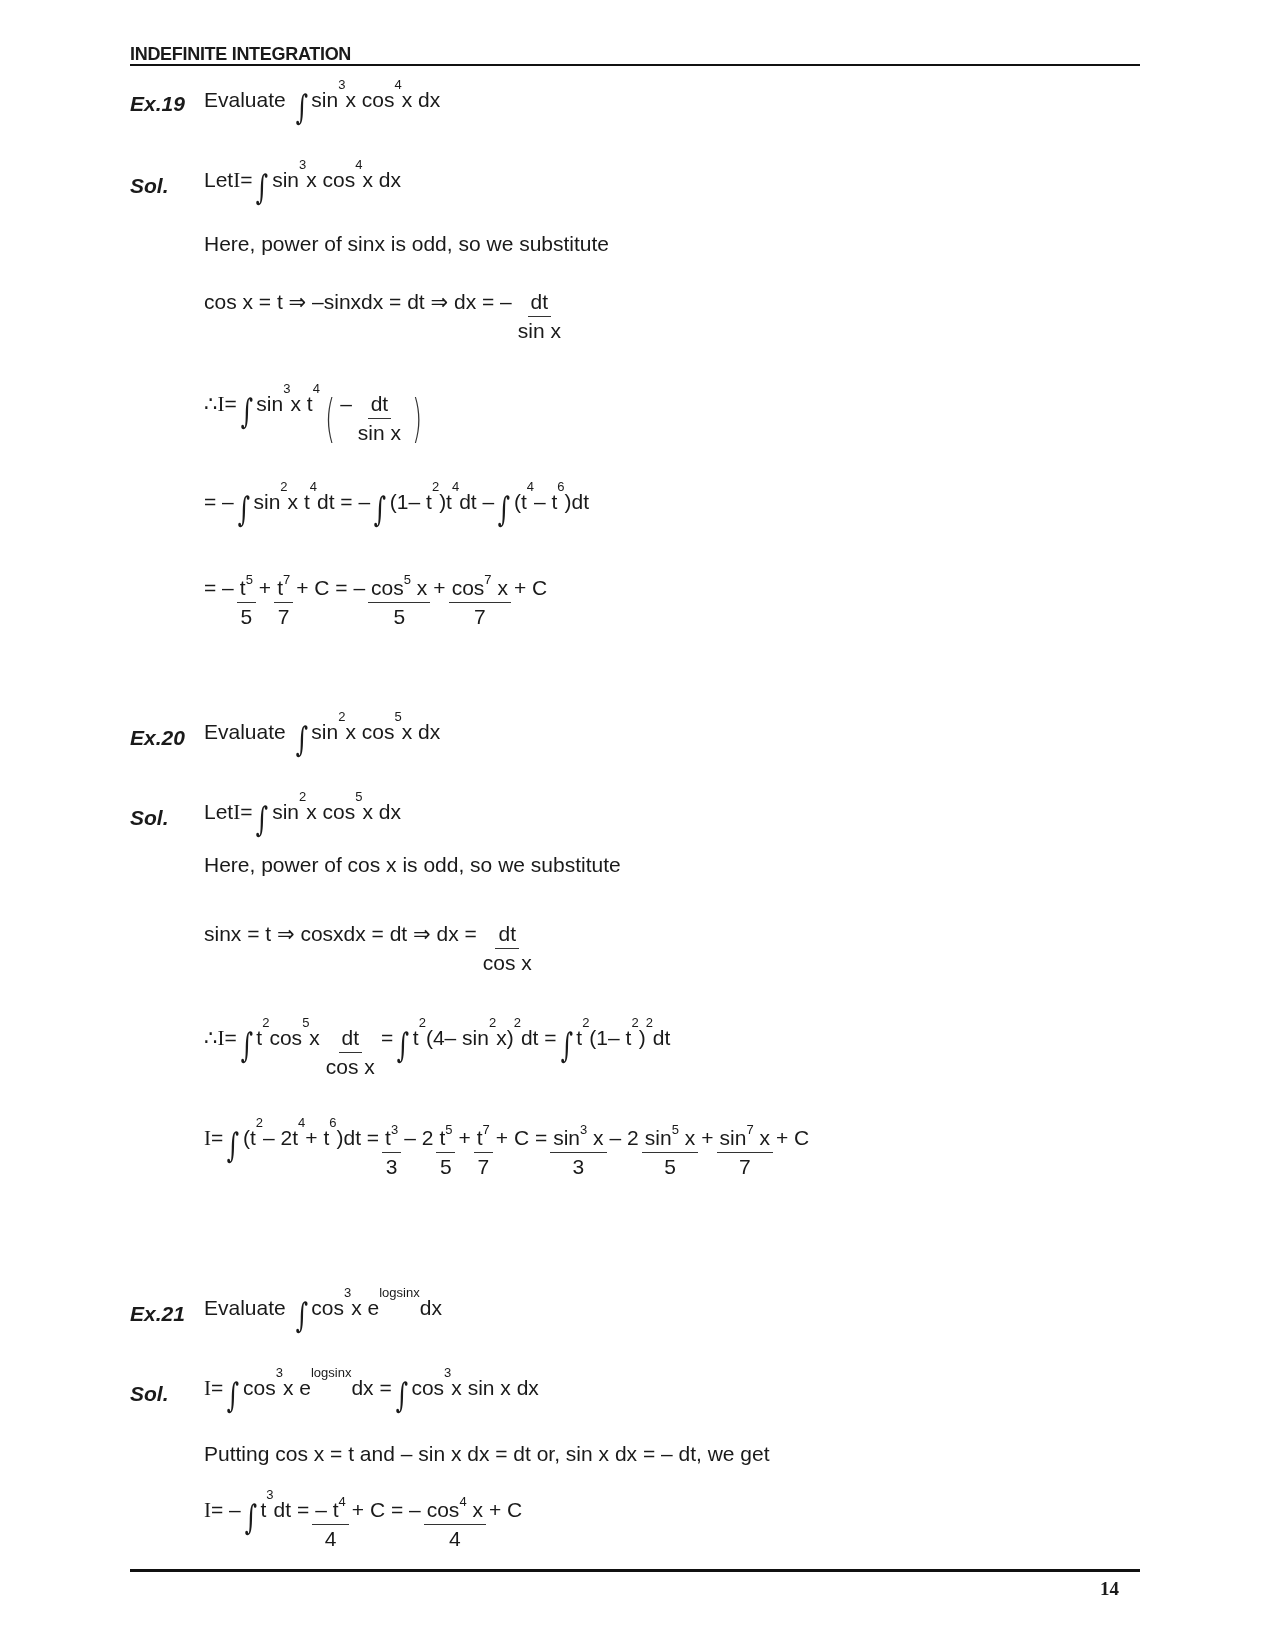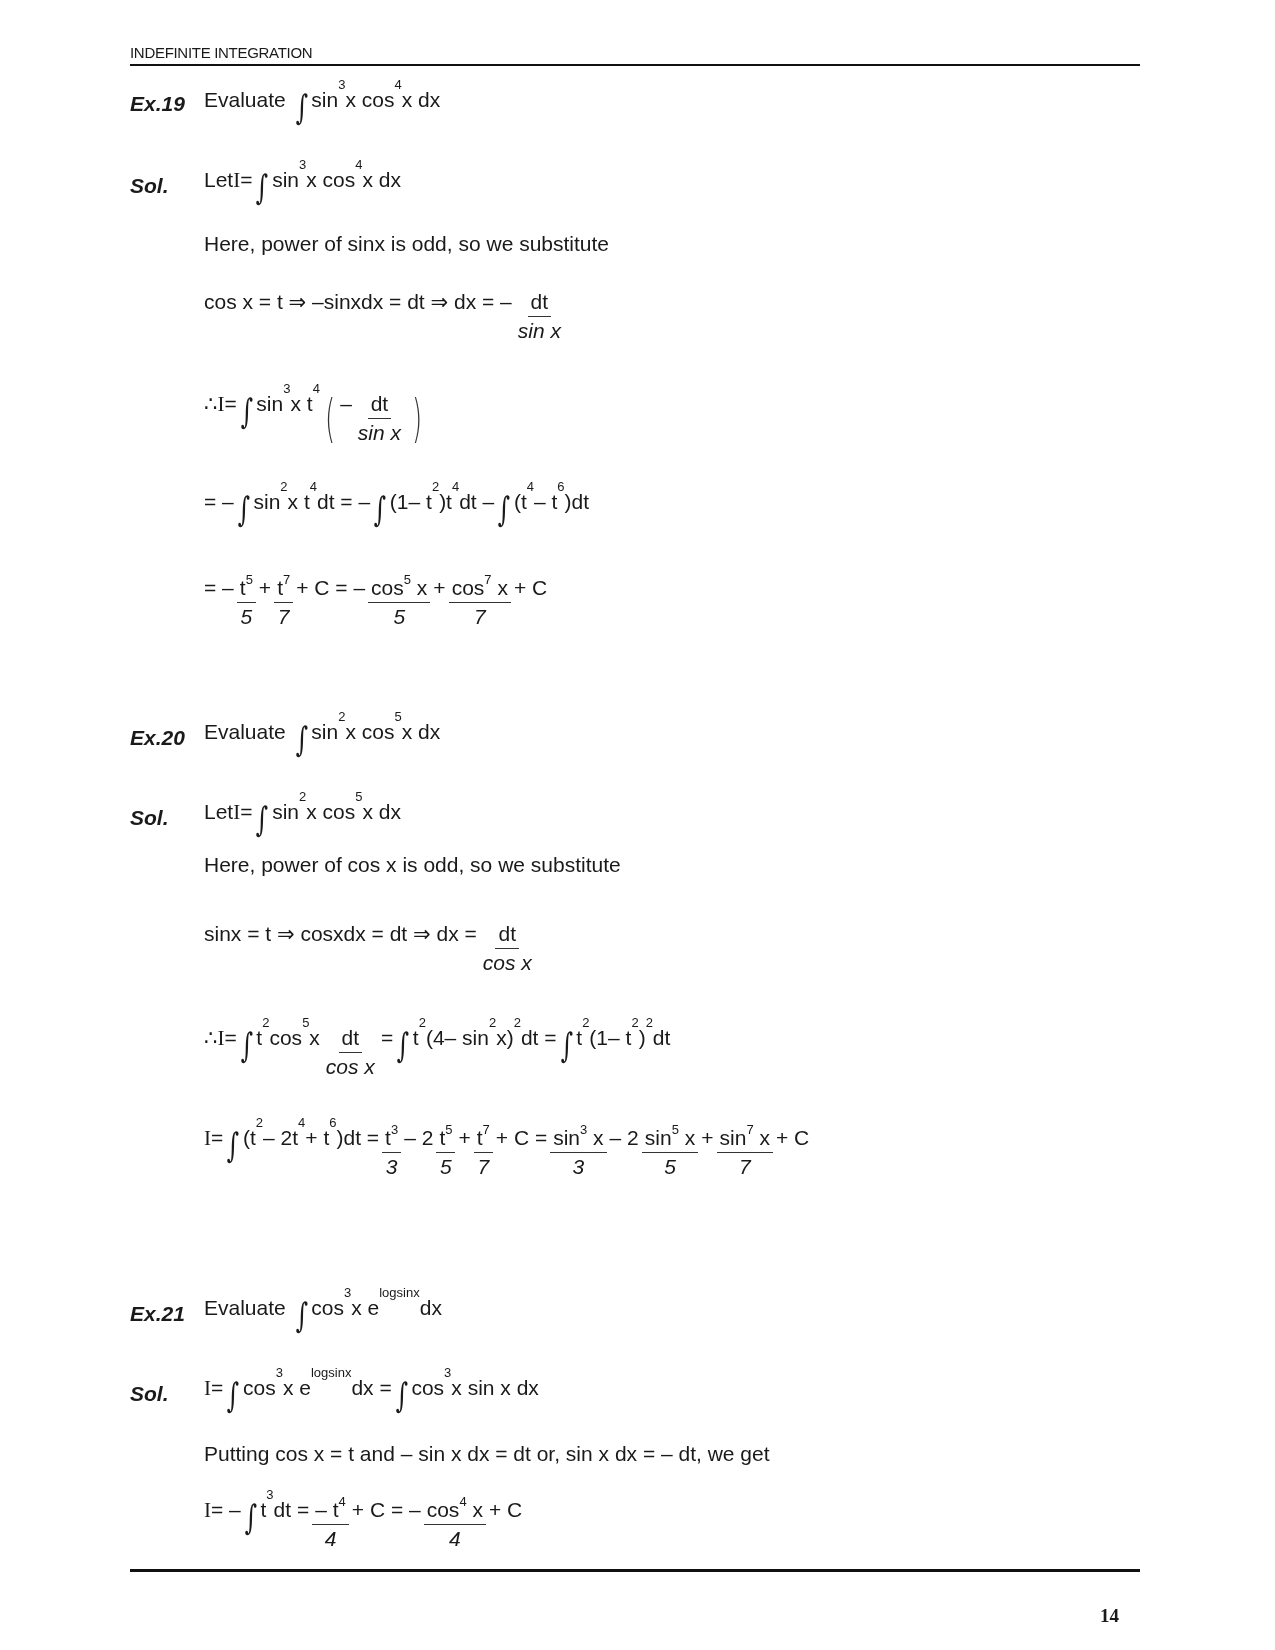--- a/index.html
+++ b/index.html
@@ -1,34 +1,34 @@
 <!DOCTYPE html>
 <html><head>
 <meta charset="utf-8">
 <style>
   html, body { margin:0; padding:0; background:#ffffff; }
   body { width:1275px; height:1650px; position:relative; overflow:hidden;
          font-family:"Liberation Sans", "DejaVu Sans", sans-serif; color:#1a1a1a; }
   .header { position:absolute; left:130px; top:44px; width:1010px; }
-  .header-title { font-size:15px; font-weight:normal; letter-spacing:-0.3px; }
+  .header-title { font-size:18px; font-weight:bold; letter-spacing:-0.3px; }
   .rule { position:absolute; left:130px; width:1010px; background:#111; }
   .rule.top { top:64px; height:2px; }
   .rule.bottom { top:1569px; height:3px; }
   .page-num { position:absolute; left:1100px; top:1578px; font-family:"Liberation Serif", serif;
-              font-weight:bold; font-size:19px;margin-top:27px; }
+              font-weight:bold; font-size:19px; }
 
   .line { position:absolute; left:204px; font-size:21px; white-space:nowrap; display:flex; align-items:flex-start; }
   .lab { position:absolute; left:130px; font-size:21px; font-weight:bold;font-style:italic; }
   .int { font-family:"DejaVu Serif", serif; font-size:34px; transform:scaleX(0.7); display:inline-block;
          line-height:1; margin:0 1px; position:relative; top:2px; }
   sup { font-size:13px; position:relative; top:-3px; vertical-align:super; line-height:0; }
   .serif { font-family:"Liberation Serif", serif; }
   .frac { display:inline-flex; flex-direction:column; align-items:center; vertical-align:middle; margin:0 3px; }
   .frac .num { padding:0 3px 2px 3px; border-bottom:1.5px solid #333; line-height:1.15; }
-  .frac .den { padding:2px 3px 0 3px; line-height:1.15;font-style:italic; }
+  .frac .den { padding:2px 3px 0 3px; line-height:1.15; }
   .paren { font-family:"DejaVu Sans", sans-serif; font-size:52px; font-weight:200; transform:scaleX(0.5);
            display:inline-block; line-height:1; color:#333; }
 </style>
 </head>
 <body>
 
 <div class="header">
   <span class="header-title">INDEFINITE INTEGRATION</span>
 </div>
 <div class="rule top"></div>

